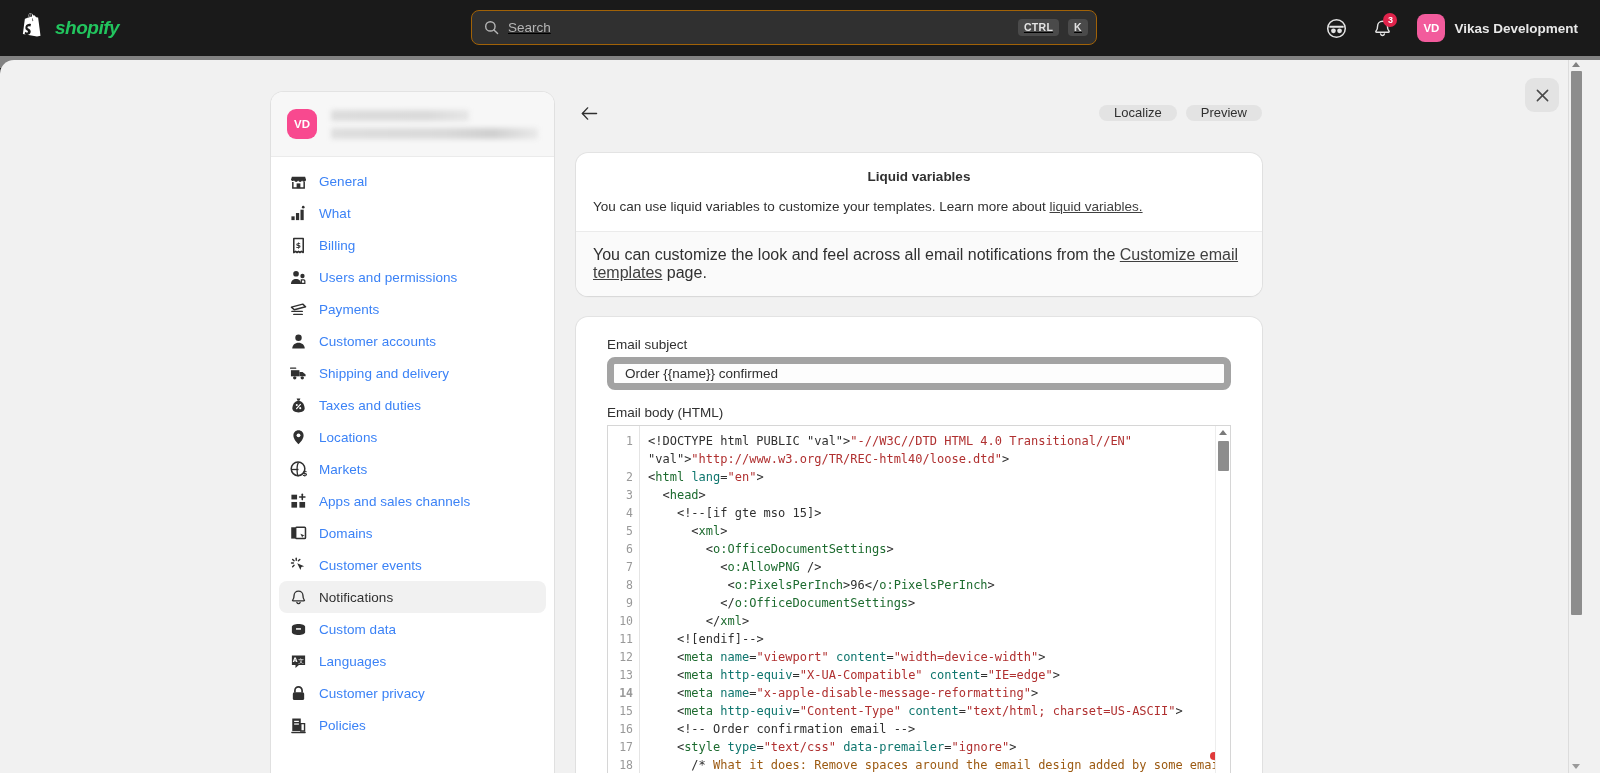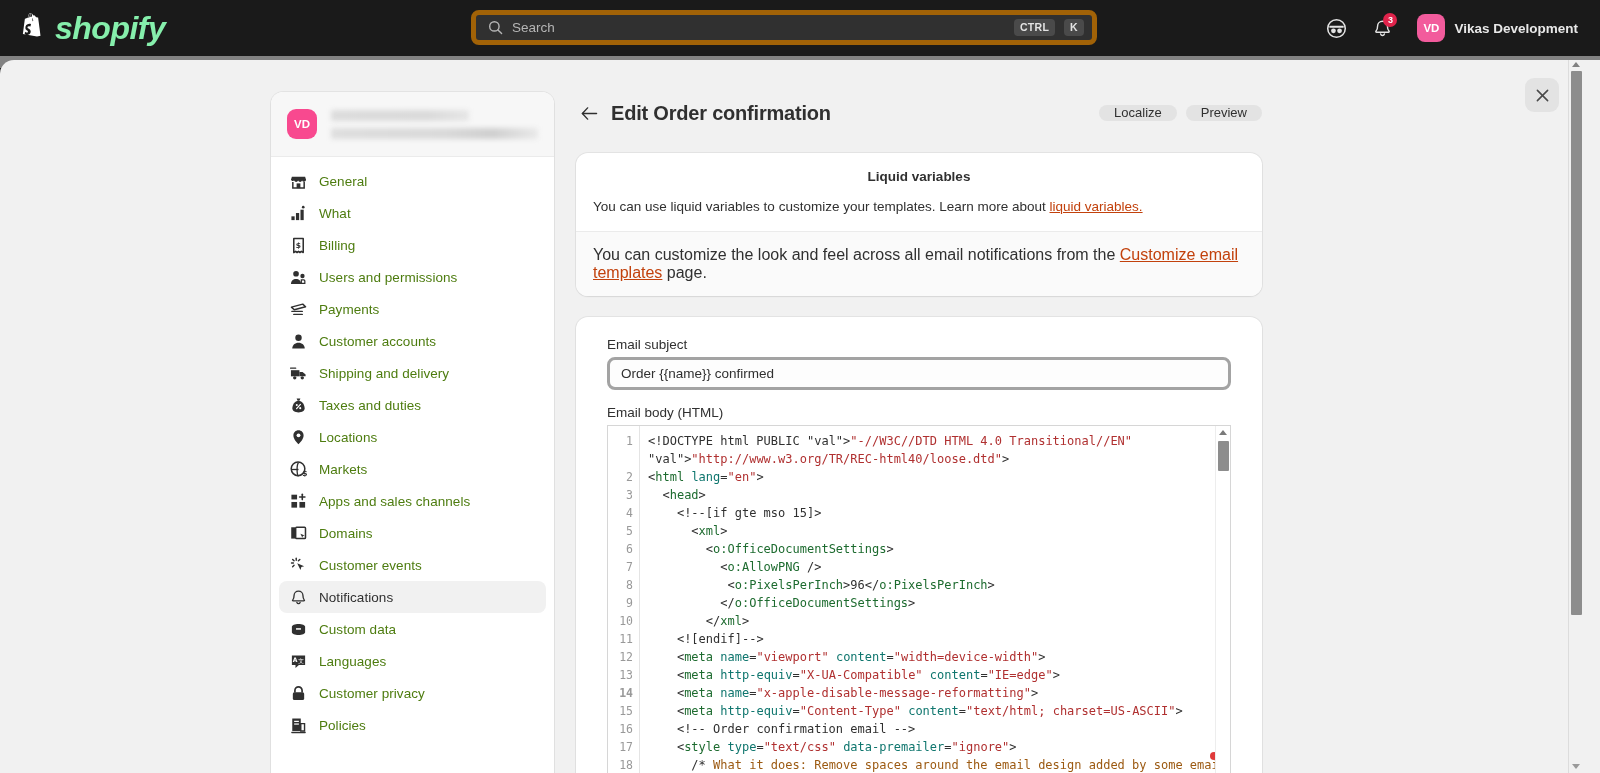--- a/index.html
+++ b/index.html
@@ -11,32 +11,32 @@
   }
 
   
   .topbar {
     position: absolute; top: 0; left: 0; width: 1600px; height: 56px;
     background: #1a1a1a;
     display: flex; align-items: center;
   }
   .brand { display: flex; align-items: center; gap: 9px; padding-left: 20px; }
   .brand-wordmark {
-    color: #86efac; font-size: 32px; font-style: italic; font-weight: 700;
+    color: #22c55e; font-size: 19px; font-style: italic; font-weight: 700;
     letter-spacing: -0.5px; font-family: "Liberation Sans", sans-serif;
   }
 
   .search-wrap {
     position: absolute; left: 471px; top: 10px;
     width: 626px; height: 35px;
   }
   .search-box {
     width: 100%; height: 100%;
-    background: #303030; border: 5px solid #a16207; border-radius: 8px;
-    display: flex; align-items: center; padding: 0 8px 0 12px; gap: 9px;
+    background: #303030; border: 1px solid #a16207; border-radius: 8px;
+    display: flex; align-items: center; padding: 0 8px 0 12px; gap: 9px; text-decoration: underline;
   }
   .search-placeholder { color: #b5b5b5; font-size: 13.5px; flex: 1; }
   .kbd {
     background: #4a4a4a; color: #e3e3e3; font-size: 10.5px; font-weight: 600;
     border-radius: 4px; padding: 3px 6px; line-height: 1; letter-spacing: .3px;
   }
 
   .topright {
     position: absolute; right: 14px; top: 0; height: 56px;
     display: flex; align-items: center; gap: 16px;
@@ -138,21 +138,21 @@
   .sb-item {
     display: flex; align-items: center; gap: 12px;
     height: 32px; padding: 0 10px; border-radius: 8px;
     margin-bottom: 0px;
   }
   .sb-item.active { background: #f1f1f1; }
   .sb-ico {
     width: 18px; height: 18px; display: flex; align-items: center;
     justify-content: center; flex-shrink: 0; color: #303030;
   }
-  .sb-label { font-size: 13.5px; color: #4d7c0f; letter-spacing: .05px; }
+  .sb-label { font-size: 13.5px; color: #3b82f6; letter-spacing: .05px; }
   .sb-item.active .sb-label { color: #303030; }
 
   
   .main { position: absolute; left: 576px; top: 32px; width: 686px; }
 
   .page-head { display: flex; align-items: center; height: 42px; margin-bottom: 19px; }
   .back-arrow {
     width: 26px; height: 26px; display: flex; align-items: center;
     justify-content: center; border-radius: 7px; margin-right: 9px; color: #303030;
   }
@@ -170,27 +170,27 @@
     box-shadow: 0 0 0 1px rgba(0,0,0,0.055), 0 1px 2px rgba(0,0,0,0.06);
     overflow: hidden; margin-bottom: 21px;
   }
   .card-body { padding: 16px 17px 14px 17px; }
   .card-title { font-size: 13.5px; font-weight: 600; color: #303030; margin-bottom: 13px; text-align: center; }
   .card-text { font-size: 13.5px; color: #303030; line-height: 1.45; }
   .card-foot {
     background: #fafafa; border-top: 1px solid #ebebeb;
     padding: 14px 17px; font-size: 16px; color: #303030;
   }
-  a.link { color: #c2410c; text-decoration: underline; }
+  a.link { color: #404040; text-decoration: underline; }
 
   .field-label { font-size: 13.5px; color: #303030; margin-bottom: 5px; }
   .text-input {
     width: 100%; height: 33px;
     background: #fdfdfd;
-    border: 3px solid #a3a3a3; border-radius: 8px;
+    border: 7px solid #a3a3a3; border-radius: 8px;
     font-size: 13.5px; color: #303030; padding: 0 11px;
     font-family: "Liberation Sans", sans-serif;
     outline: none;
   }
   .editor-card-body { padding: 20px 31px 0 31px; }
 
   
   .editor {
     margin-top: 4px;
     border: 1px solid #d6d6d6; border-bottom: none;
@@ -530,21 +530,20 @@
 
     <div class="page-head">
       <div class="back-arrow">
         <span>
           <svg width="17" height="15" viewBox="0 0 18 16">
             <line x1="1.5" y1="8" x2="16.5" y2="8" stroke="#303030" stroke-width="1.5" stroke-linecap="round"></line>
             <polyline points="7,2 1.4,8 7,14" fill="none" stroke="#303030" stroke-width="1.5" stroke-linecap="round" stroke-linejoin="round"></polyline>
           </svg>
         </span>
       </div>
-      <div class="page-title">Edit Order confirmation</div>
       <div class="head-actions">
         <button class="btn">Localize</button>
         <button class="btn">Preview</button>
       </div>
     </div>
 
     <div class="card">
       <div class="card-body">
         <div class="card-title">Liquid variables</div>
         <div class="card-text">

